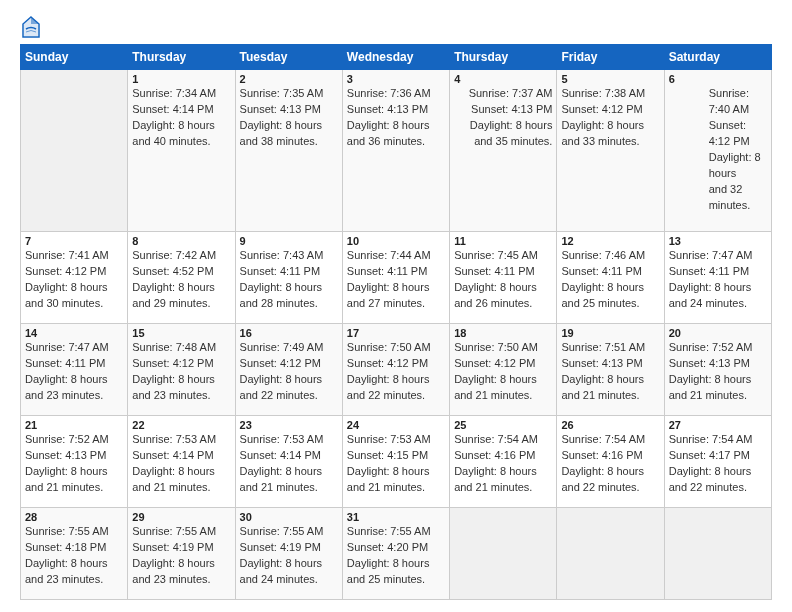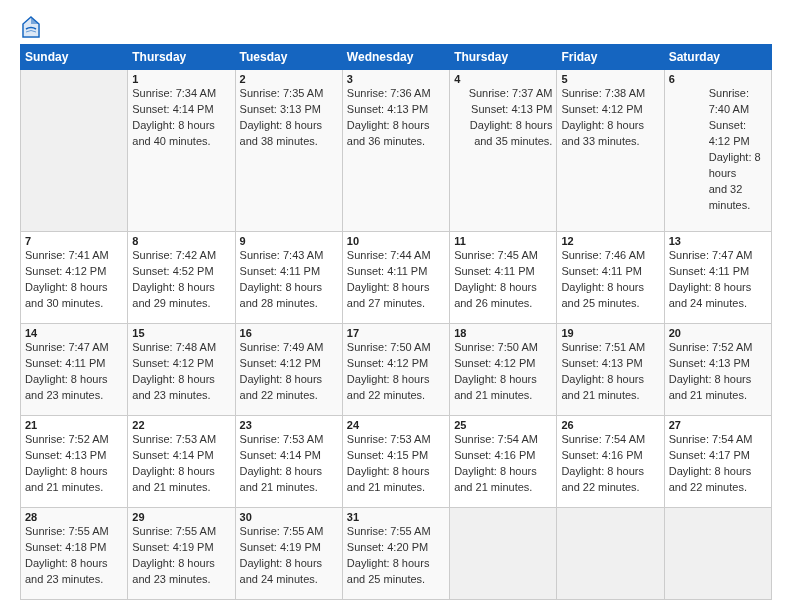--- a/index.html
+++ b/index.html
@@ -144,21 +144,21 @@
           <td>
             <span class="day-num">1</span>
             <div class="day-info" style="white-space: pre-line;">Sunrise: 7:34 AM
 Sunset: 4:14 PM
 Daylight: 8 hours
 and 40 minutes.</div>
           </td>
           <td>
             <span class="day-num">2</span>
             <div class="day-info" style="white-space: pre-line;">Sunrise: 7:35 AM
-Sunset: 3:13 PM
+Sunset: 4:13 PM
 Daylight: 8 hours
 and 38 minutes.</div>
           </td>
           <td>
             <span class="day-num">3</span>
             <div class="day-info" style="white-space: pre-line;">Sunrise: 7:36 AM
 Sunset: 4:13 PM
 Daylight: 8 hours
 and 36 minutes.</div>
           </td>

